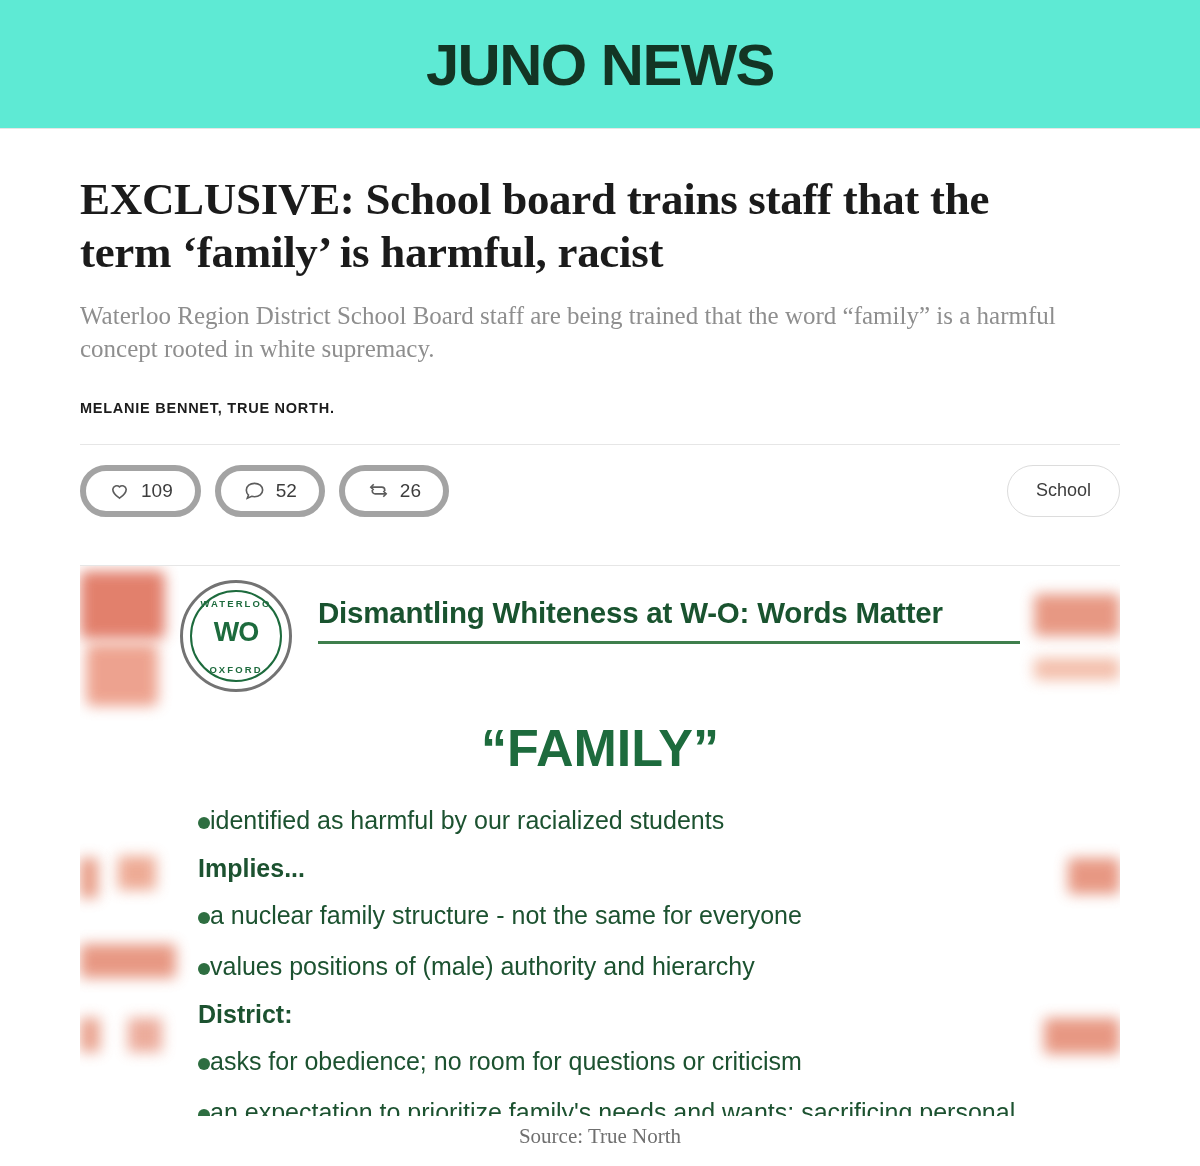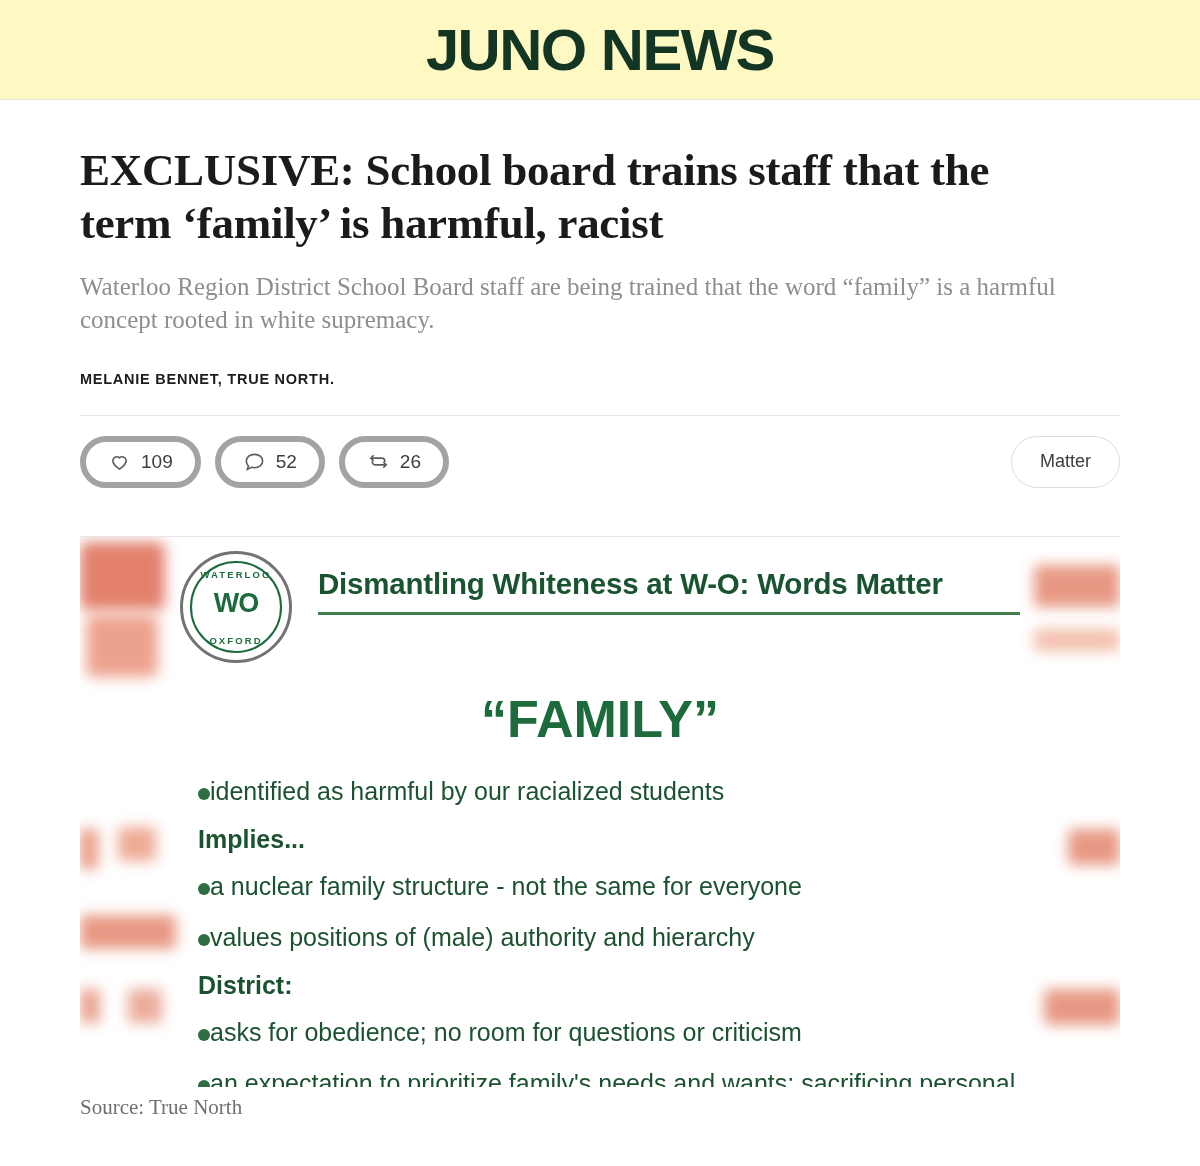--- a/index.html
+++ b/index.html
@@ -7,26 +7,26 @@
   body {
     width: 1200px;
     height: 1166px;
     background: #ffffff;
     font-family: "Liberation Sans", sans-serif;
     overflow: hidden;
   }
 
   
   .masthead {
-    height: 100px;
+    height: 129px;
     display: flex;
     align-items: center;
     justify-content: center;
     border-bottom: 1px solid #e6e6e6;
-    background: #fef9c3;
+    background: #5eead4;
   }
   .logo {
     font-family: "Liberation Sans", sans-serif;
     font-weight: 700;
     font-size: 58px;
     letter-spacing: -1.5px;
     color: #133524;
     transform: scaleX(1.03);
   }
 
@@ -224,21 +224,21 @@
   .sublabel {
     font-size: 25px;
     font-weight: 700;
     color: #1c5230;
     margin: 2px 0 16px 0;
   }
   .caption {
     font-family: "Liberation Serif", serif;
     font-size: 21px;
     color: #6f6f6f;
-    text-align: left;
+    text-align: center;
     width: 1040px;
     margin-top: 8px;
   }
 </style>
 </head>
 <body>
 
 <div class="masthead">
   <div class="logo">JUNO NEWS</div>
 </div>
@@ -279,21 +279,21 @@
             <path d="M4 8.5h11.5a3 3 0 0 1 3 3v1"></path>
             <path d="M7 5.5 4 8.5l3 3"></path>
             <path d="M20 15.5H8.5a3 3 0 0 1-3-3v-1"></path>
             <path d="M17 18.5l3-3-3-3"></path>
           </svg>
         </span>
         <span class="count">26</span>
       </div>
 
     </div>
-    <div class="share">Matter</div>
+    <div class="share">School</div>
   </div>
 
   <div class="rule"></div>
 
   <div class="figure">
     <div class="slide-wrap">
 
       <div class="blur b1"></div>
       <div class="blur b2"></div>
       <div class="blur b3"></div>

